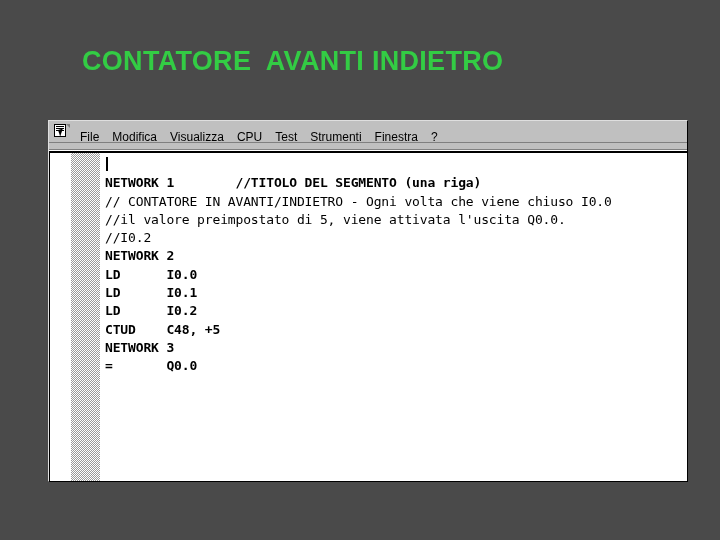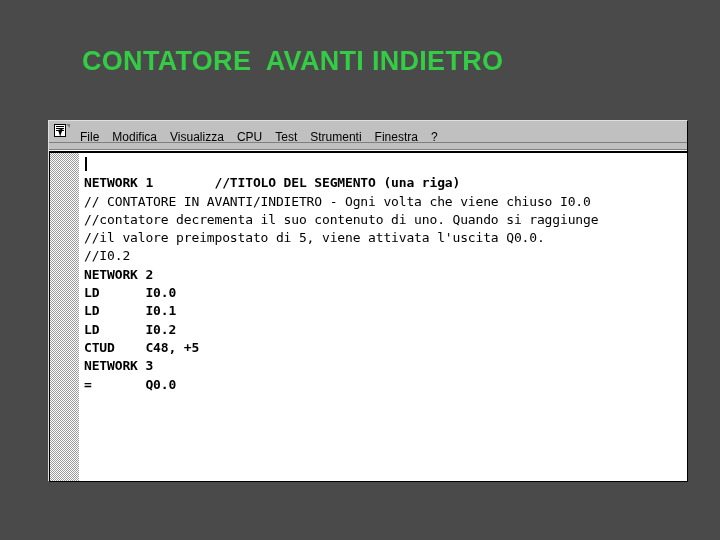--- a/index.html
+++ b/index.html
@@ -131,20 +131,21 @@
   
   #editor-area {
     flex: 1 1 auto;
     background: #ffffff;
     display: flex;
     overflow: hidden;
     border-left: 1px solid #000000;
     border-top: 1px solid #000000;
     box-sizing: border-box;
     position: relative;
+    padding-left: 21px;
   }
 
   
   #editor-gutter {
     flex: 0 0 auto;
     width: 29px;
     background-color: #ffffff;
     background-image:
       linear-gradient(45deg, #9a9a9a 25%, transparent 25%, transparent 75%, #9a9a9a 75%),
       linear-gradient(45deg, #9a9a9a 25%, transparent 25%, transparent 75%, #9a9a9a 75%);
@@ -215,21 +216,20 @@
 
   <div id="editor-area">
     <div id="editor-gutter"></div>
     <div id="editor-text">
       <div id="caret-line">
         <span id="caret"></span>
       </div>
       <div id="code-lines">
           <div class="code-line code">NETWORK 1        //TITOLO DEL SEGMENTO (una riga)</div>
           <div class="code-line comment">// CONTATORE IN AVANTI/INDIETRO - Ogni volta che viene chiuso I0.0</div>
-          <div class="code-line comment">//contatore decrementa il suo contenuto di uno. Quando si raggiunge</div>
           <div class="code-line comment">//il valore preimpostato di 5, viene attivata l'uscita Q0.0.</div>
           <div class="code-line comment">//I0.2</div>
           <div class="code-line code">NETWORK 2</div>
           <div class="code-line code">LD      I0.0</div>
           <div class="code-line code">LD      I0.1</div>
           <div class="code-line code">LD      I0.2</div>
           <div class="code-line code">CTUD    C48, +5</div>
           <div class="code-line code">NETWORK 3</div>
           <div class="code-line code">=       Q0.0</div>
         </div>

